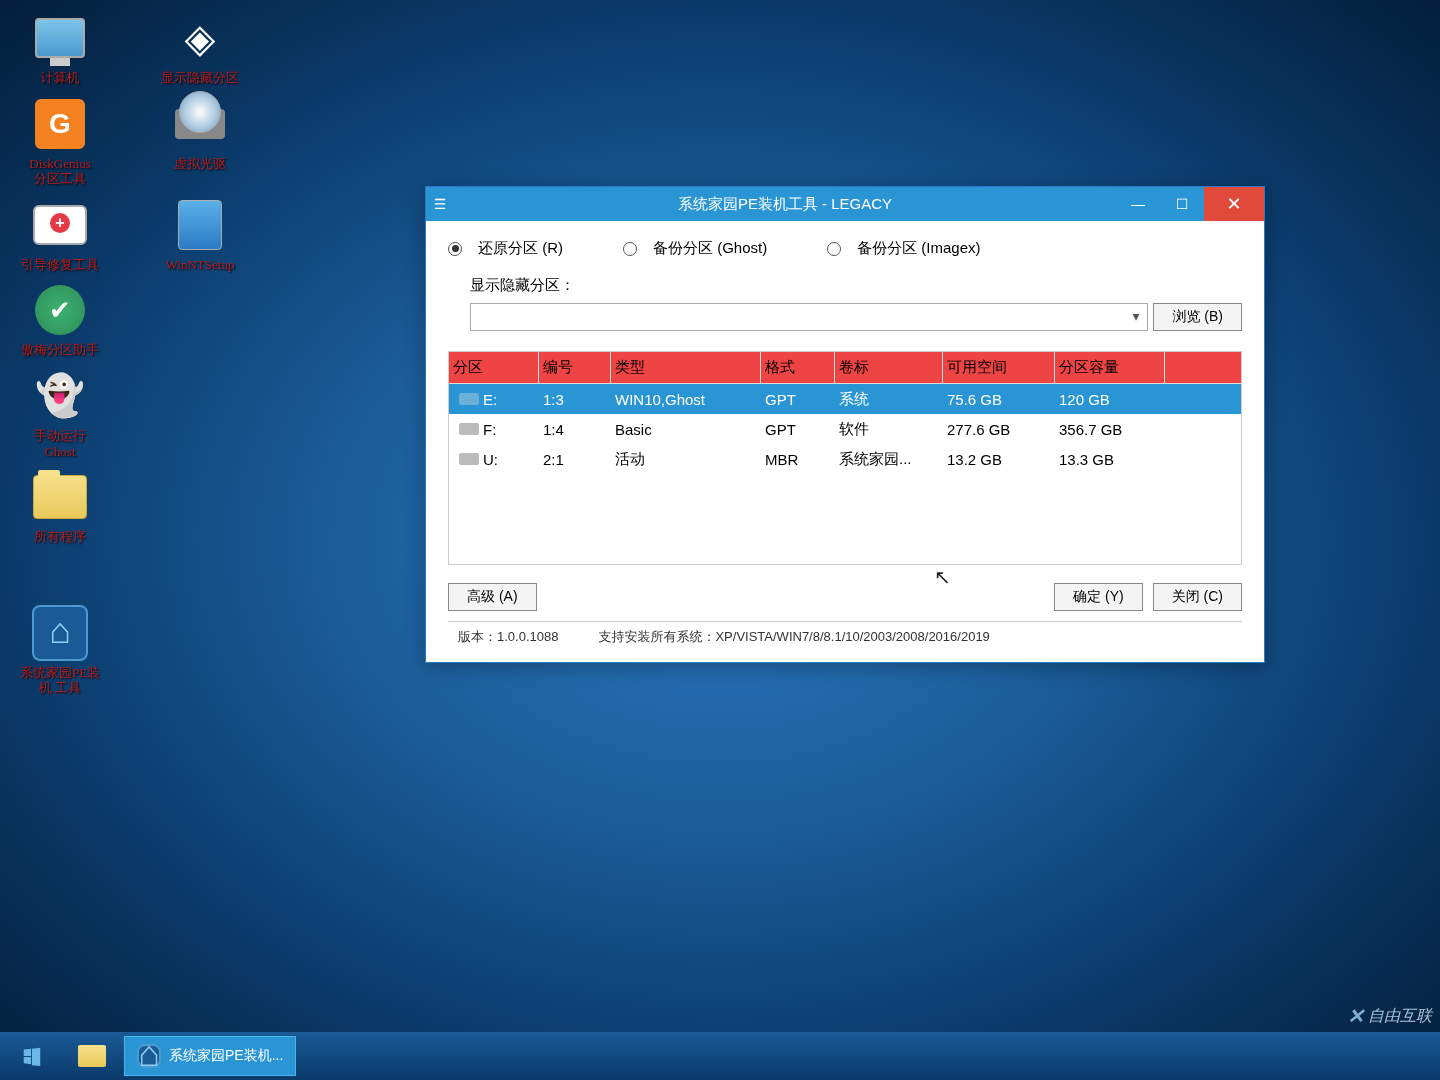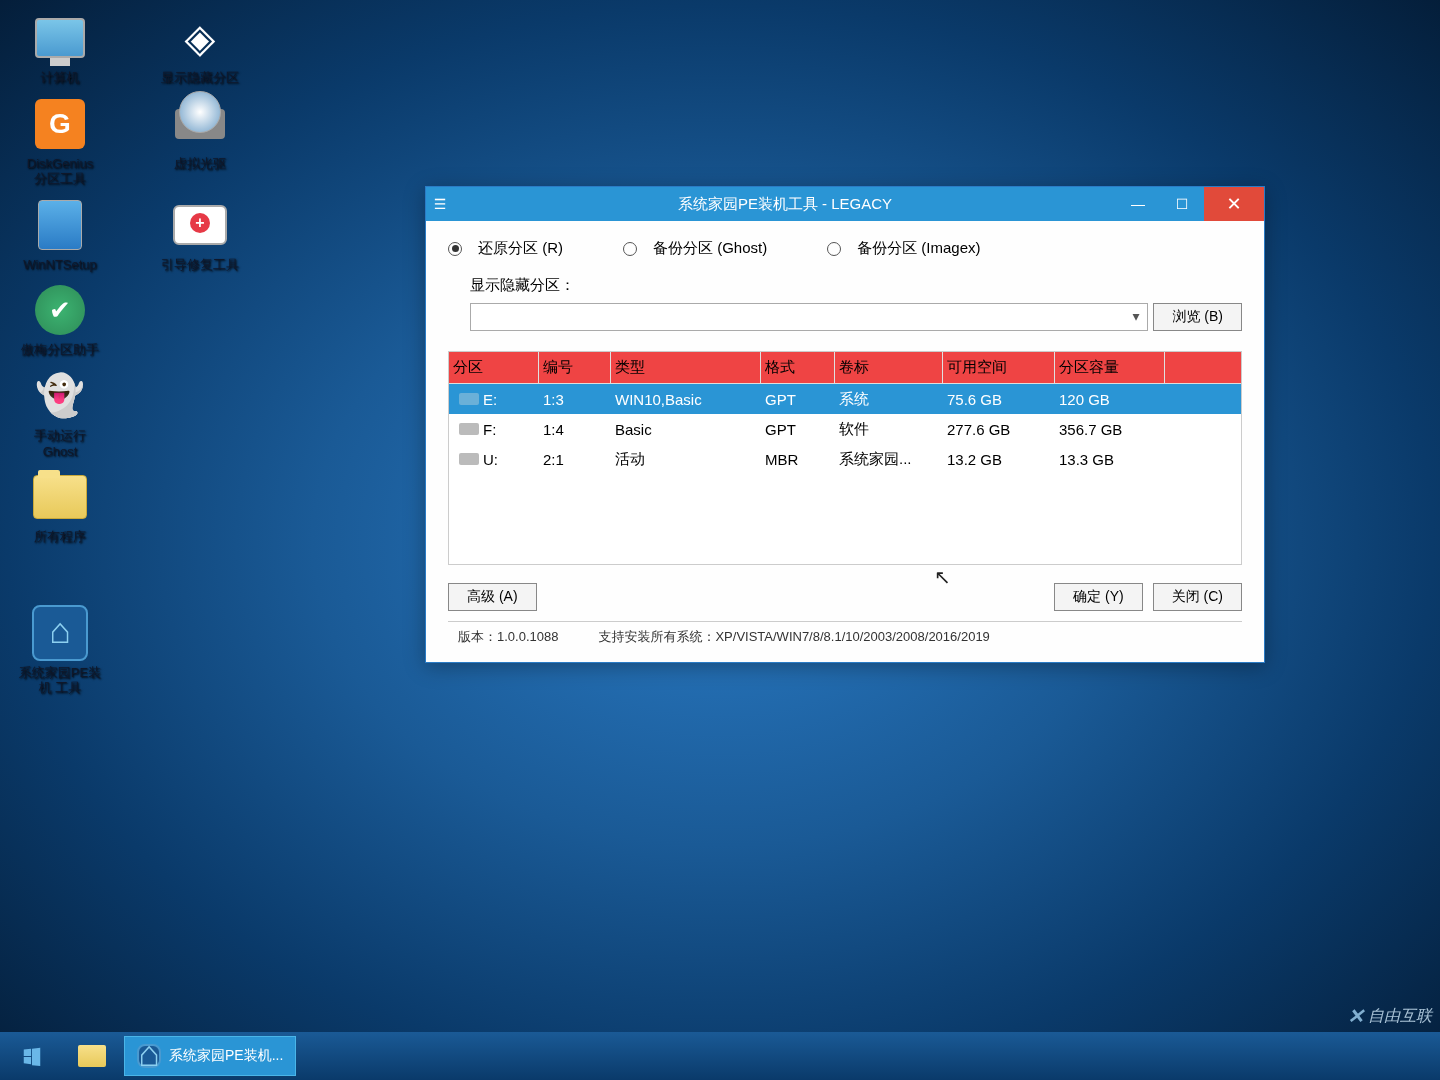--- a/index.html
+++ b/index.html
@@ -6,21 +6,21 @@
 body {
   width: 1440px; height: 1080px;
   background: radial-gradient(ellipse at center, #2a7bc5 0%, #1a5a96 40%, #0a3a6a 70%, #041e3a 100%);
   position: relative; overflow: hidden;
 }
 
 .desktop-icons { position: absolute; top: 0; left: 0; padding: 10px; display: flex; flex-direction: column; gap: 10px; }
 .icon-row { display: flex; gap: 40px; }
 .desktop-icon { width: 100px; display: flex; flex-direction: column; align-items: center; gap: 4px; cursor: pointer; text-align: center; }
 .desktop-icon .ico { width: 56px; height: 56px; display: flex; align-items: center; justify-content: center; font-size: 40px; }
-.desktop-icon .lbl { color: #0f172a; font-size: 13px; text-shadow: 1px 1px 2px #000; line-height: 1.2; }
+.desktop-icon .lbl { color: #b91c1c; font-size: 13px; text-shadow: 1px 1px 2px #000; line-height: 1.2; font-family: Liberation Serif, serif; }
 
 .ico-computer { background: linear-gradient(#7ac5e8, #4a9ad0); border-radius: 4px; width: 50px; height: 40px; border: 2px solid #aaa; position: relative; }
 .ico-computer::after { content: ''; position: absolute; bottom: -10px; left: 50%; transform: translateX(-50%); width: 20px; height: 8px; background: #ccc; }
 .ico-partition { color: #fff; }
 .ico-dg { background: #f58220; border-radius: 6px; width: 50px; height: 50px; color: #fff; font-weight: bold; font-size: 28px; display:flex; align-items:center; justify-content:center; }
 .ico-cddrive { background: #888; border-radius: 4px; width: 50px; height: 30px; position: relative; }
 .ico-cddrive::before { content: ''; position: absolute; top: -18px; left: 50%; transform: translateX(-50%); width: 40px; height: 40px; border-radius: 50%; background: radial-gradient(#fff, #6b9dc6); border: 1px solid #aaa; }
 .ico-winnt { background: linear-gradient(#5bb0e8, #2a7bc5); border-radius: 4px; width: 44px; height: 50px; border: 1px solid #aaa; }
 .ico-toolbox { background: #fff; border-radius: 6px; width: 54px; height: 40px; border: 2px solid #aaa; position: relative; }
 .ico-toolbox::after { content: '+'; position: absolute; top: 6px; left: 50%; transform: translateX(-50%); width: 20px; height: 20px; background: #e63946; color: #fff; border-radius: 50%; font-size: 16px; font-weight: bold; line-height: 20px; text-align: center; }
@@ -121,29 +121,29 @@
     <div class="desktop-icon">
       <div class="ico">
           <div class="ico-cddrive"></div>
         </div>
       <div class="lbl">虚拟光驱</div>
     </div>
   </div>
   <div class="icon-row">
     <div class="desktop-icon">
       <div class="ico">
+          <div class="ico-toolbox"></div>
+        </div>
+      <div class="lbl">引导修复工具</div>
+    </div>
+    <div class="desktop-icon">
+      <div class="ico">
           <div class="ico-winnt"></div>
         </div>
       <div class="lbl">WinNTSetup</div>
-    </div>
-    <div class="desktop-icon">
-      <div class="ico">
-          <div class="ico-toolbox"></div>
-        </div>
-      <div class="lbl">引导修复工具</div>
     </div>
   </div>
   <div class="icon-row">
     <div class="desktop-icon">
       <div class="ico">
           <div class="ico-aomei"></div>
         </div>
       <div class="lbl">傲梅分区助手</div>
     </div>
   </div>
@@ -220,21 +220,21 @@
         <div class="th col-free">可用空间</div>
         <div class="th col-size">分区容量</div>
       </div>
       <div class="tbody" id="tbody">
           <div class="trow selected">
             <div class="td col-part">
               <span class="disk-ico"></span>
               <span>E:</span>
             </div>
             <div class="td col-num">1:3</div>
-            <div class="td col-type">WIN10,Basic</div>
+            <div class="td col-type">WIN10,Ghost</div>
             <div class="td col-fmt">GPT</div>
             <div class="td col-lbl">系统</div>
             <div class="td col-free">75.6 GB</div>
             <div class="td col-size">120 GB</div>
           </div>
           <div class="trow">
             <div class="td col-part">
               <span class="disk-ico gray"></span>
               <span>F:</span>
             </div>

